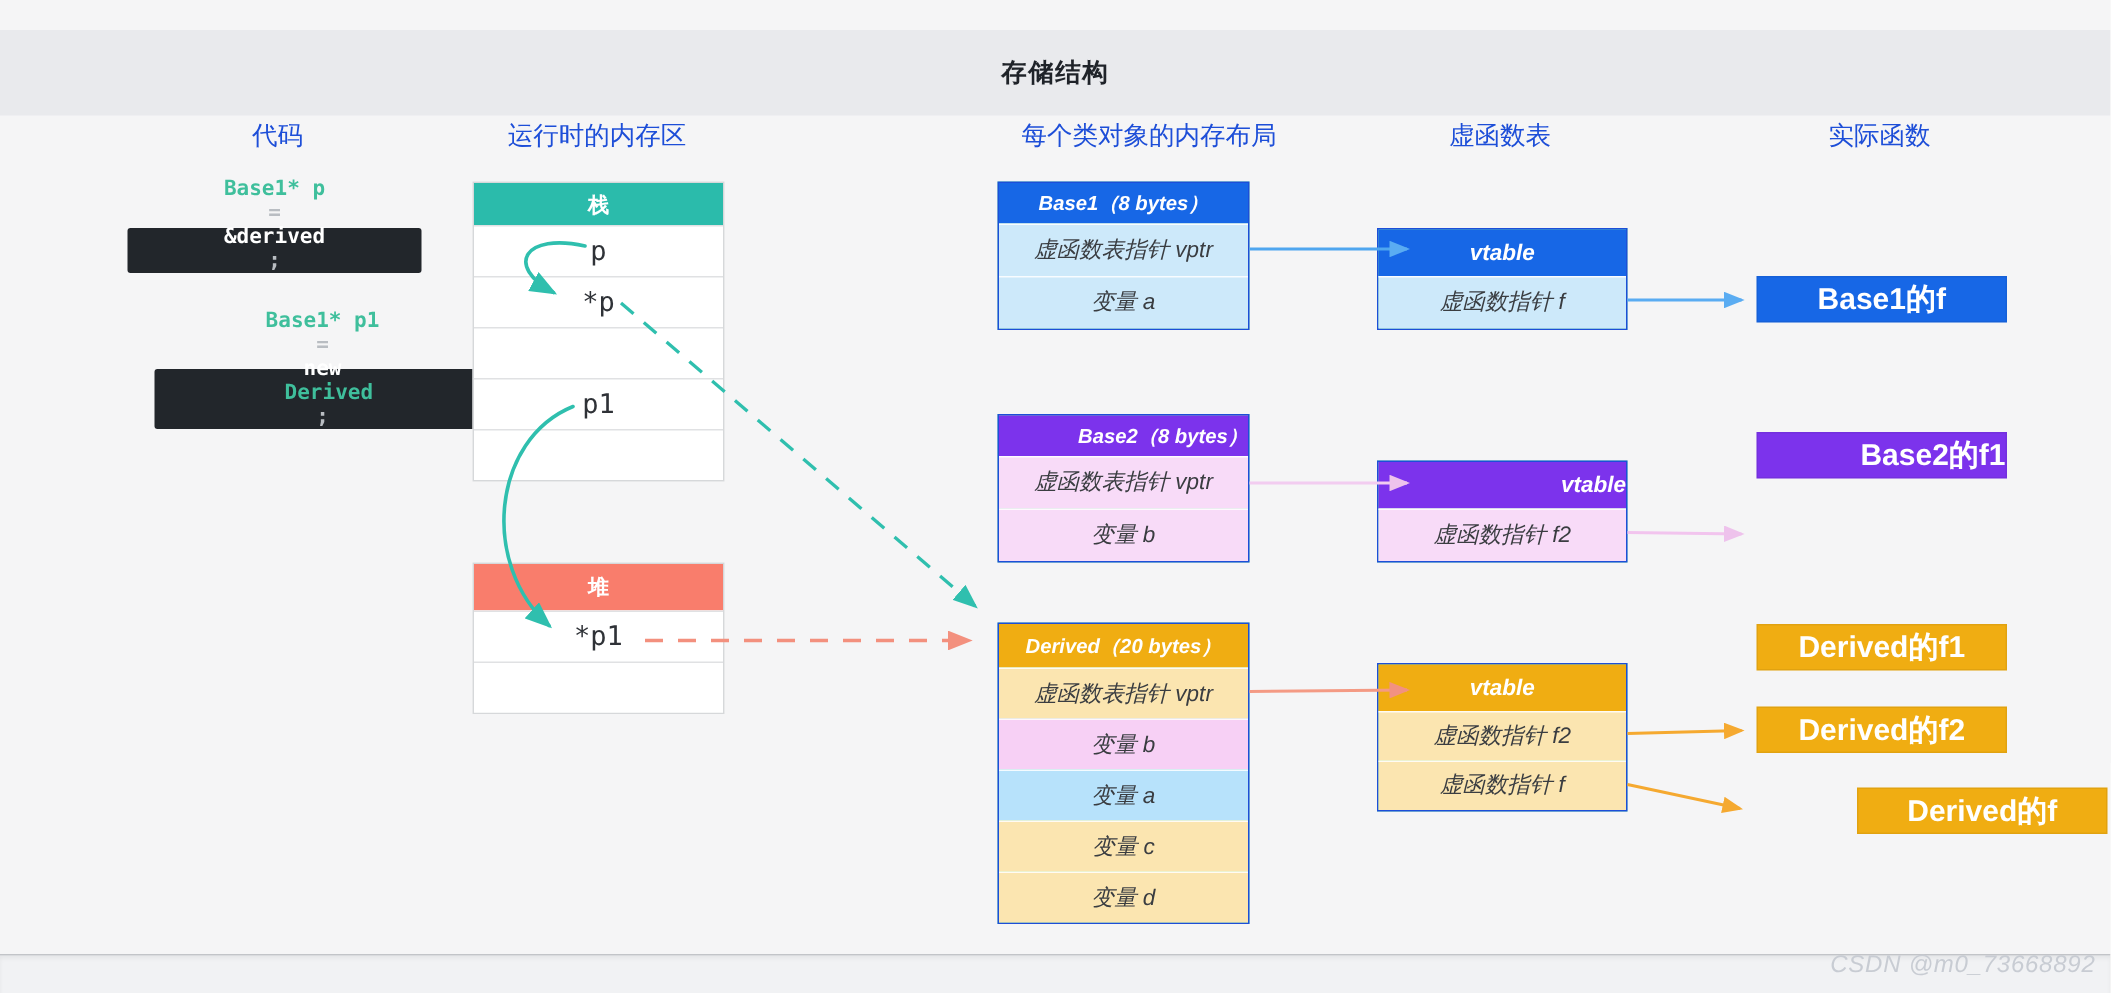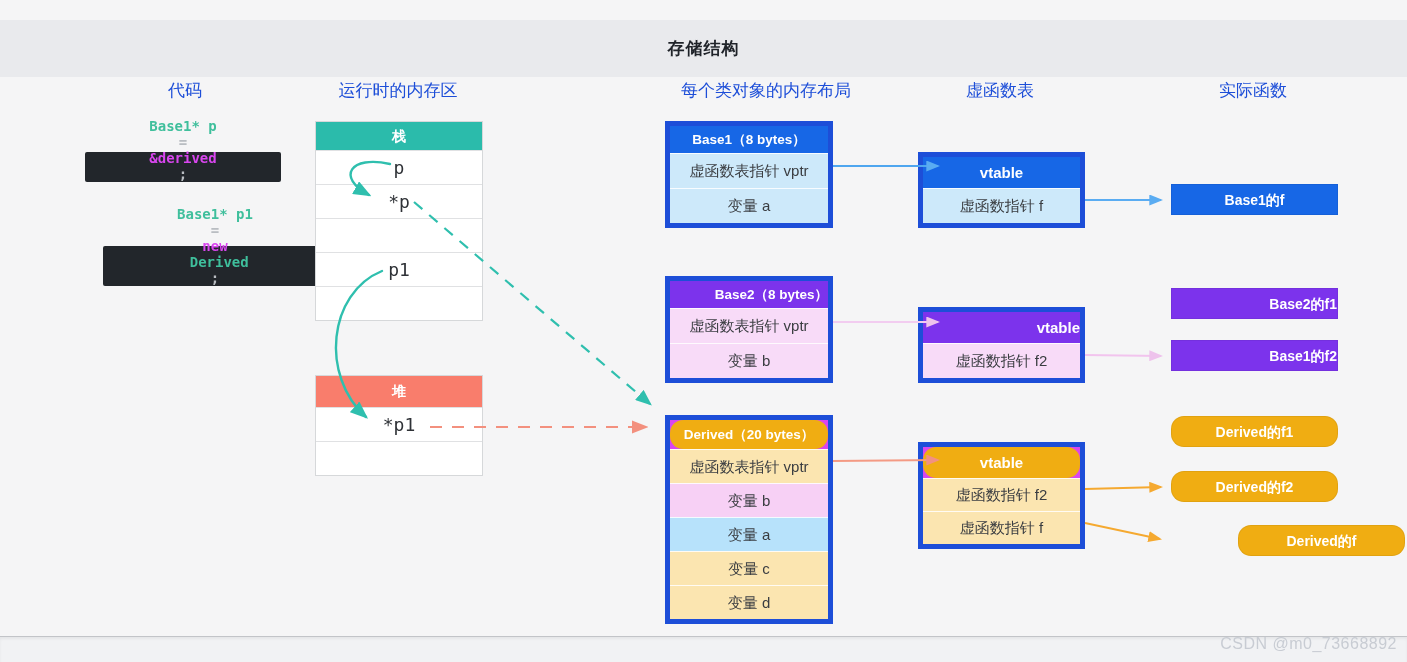--- a/index.html
+++ b/index.html
@@ -12,60 +12,60 @@
   .titlebar .t { font-size:17px; font-weight:bold; color:#1f2329; letter-spacing:1px; }
 
   
   .hd { position:absolute; top:79px; transform:translateX(-50%); white-space:nowrap;
         font-size:17px; color:#1d4ed8; }
 
   
   .code { position:absolute; background:#22262b; font-family:"DejaVu Sans Mono","Liberation Mono",monospace;
           font-size:14px; font-weight:bold; display:flex; align-items:center; justify-content:flex-end;
           white-space:pre; border-radius:2px;flex-direction:column; }
-  .cg { color:#3fbf9c; } .cb { color:#d946ef; } .cy { color:#b9bdc2; }
+  .cg { color:#3fbf9c; } .cb { color:#ffffff; } .cy { color:#b9bdc2; }
 
   
   .tbl { position:absolute; width:168px; background:#fff; border:1px solid #d6d8da; box-sizing:border-box; }
   .tbl-h { text-align:center; color:#fff; font-weight:bold; font-size:14px; }
   .tbl-r { height:33px; line-height:33px; text-align:center; border-top:1px solid #e0e1e3;
            font-family:"DejaVu Sans Mono","Liberation Mono",monospace; font-size:18px; color:#2f3237; background:#fff; }
   .tbl-r:first-of-type { border-top:none; }
 
   
-  .obj { position:absolute; width:168px; border:5px solid #1d4ed8; box-sizing:border-box; background:#d946ef; }
+  .obj { position:absolute; width:168px; border:1px solid #1d4ed8; box-sizing:border-box; background:#86efac;font-style:italic; }
   .obj-h { height:27px; line-height:27px; text-align:center; color:#fff; font-weight:bold; font-size:13.5px; }
   .obj-r { text-align:center; font-size:15px; color:#3a3d41; border-top:1px solid rgba(255,255,255,0.85); }
   .r34 { height:34px; line-height:34px; } .r33 { height:33px; line-height:33px; } .r32 { height:32px; line-height:32px; }
 
   
   .vt-h { height:31px; line-height:31px; text-align:center; color:#fff; font-weight:bold; font-size:15px; }
 
   
   .fn { position:absolute; width:167px; height:31px; line-height:31px; text-align:center;
-        color:#fff; font-weight:bold; font-size:14px; border:1px solid rgba(0,0,0,0.06); box-sizing:border-box; }
+        color:#fff; font-weight:bold; font-size:20px; border:1px solid rgba(0,0,0,0.06); box-sizing:border-box; }
 
   
   .bg-teal   { background:#2bbbab; }
   .bg-salmon { background:#f97d6c; }
   .bg-blue   { background:#1767e6; }
   .bg-purple { background:#7c33ec;text-align:right; }
-  .bg-amber  { background:#f0ad12;border-radius:13px; }
+  .bg-amber  { background:#f0ad12; }
   .r-lblue  { background:#cde9fa; }
   .r-lpink  { background:#f8dbf8; }
   .r-lamber { background:#fbe5b0; }
   .r-pink   { background:#f7d0f5; }
   .r-blue2  { background:#b7e2fb; }
 
   
   .arrows { position:absolute; left:0; top:0; width:1407px; height:662px; pointer-events:none; }
 
   
   .footer { position:absolute; left:0; top:636px; width:1407px; height:26px; background:#f1f2f4;
-            border-top:1px solid #c2c4c8; box-shadow: inset 0 2px 3px rgba(0,0,0,0.05); }
+            border-top:1px solid #c2c4c8; box-shadow: inset 0 2px 3px rgba(0,0,0,0.05); font-style: italic; }
   .wm { position:absolute; right:10px; top:-2px; font-size:16px; color:#c8ccd3; letter-spacing:0.5px; }
 </style>
 </head>
 <body>
 
 <div class="page">
 
   <div class="titlebar">
     <span class="t">存储结构</span>
   </div>
@@ -131,21 +131,20 @@
   </div>
 
   <div class="obj" style="left:918px; top:442px; width:167px;">
     <div class="vt-h bg-amber">vtable</div>
     <div class="obj-r r32 r-lamber">虚函数指针 f2</div>
     <div class="obj-r r32 r-lamber">虚函数指针 f</div>
   </div>
 
   <div class="fn bg-blue" style="left:1171px; top:184px;">Base1的f</div>
   <div class="fn bg-purple" style="left:1171px; top:288px;">Base2的f1</div>
-  <div class="fn bg-purple" style="left:1171px; top:340px;">Base1的f2</div>
   <div class="fn bg-amber" style="left:1171px; top:416px;">Derived的f1</div>
   <div class="fn bg-amber" style="left:1171px; top:471px;">Derived的f2</div>
   <div class="fn bg-amber" style="left:1238px; top:525px;">Derived的f</div>
 
   <svg class="arrows" viewBox="0 0 1407 662">
     <defs>
       <marker id="ah-teal" viewBox="0 0 10 8" refX="8.5" refY="4" markerWidth="7.5" markerHeight="6" orient="auto">
         <path d="M0 0 L10 4 L0 8 Z" fill="#2fbfae"></path>
         </marker>
       <marker id="ah-salmon" viewBox="0 0 10 8" refX="8.5" refY="4" markerWidth="7.5" markerHeight="6" orient="auto">

